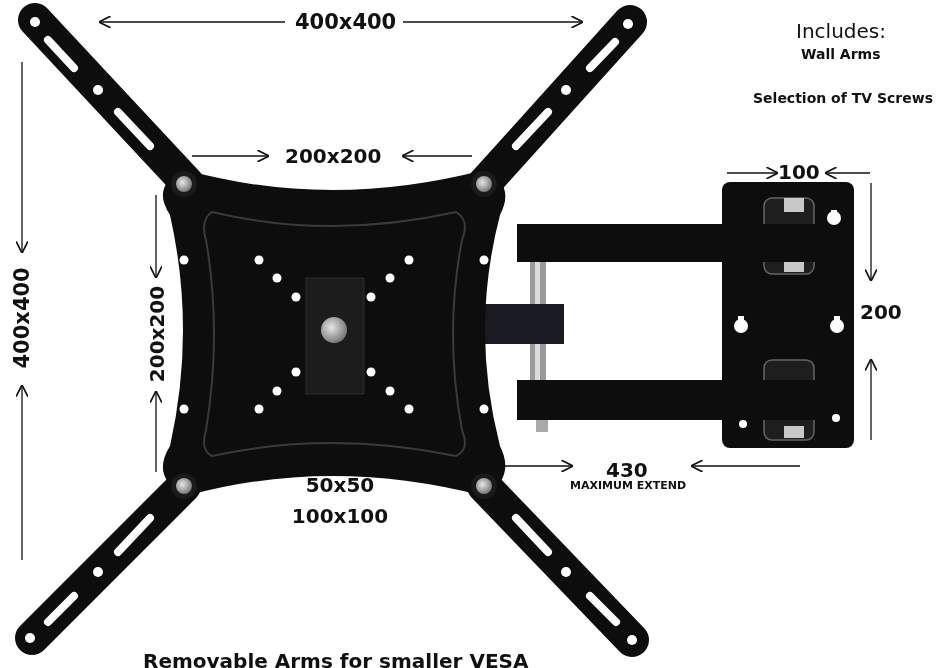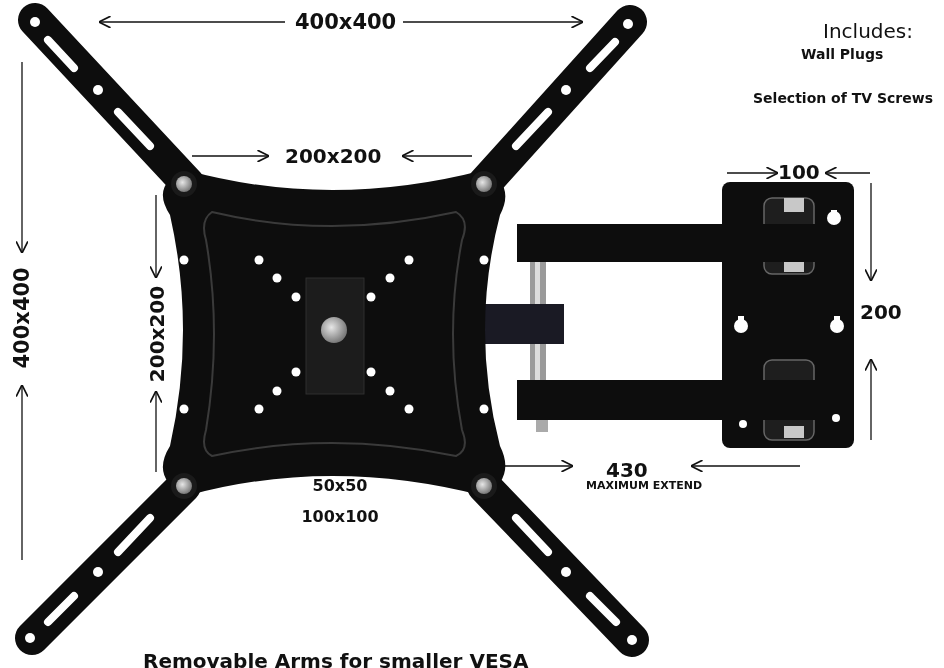--- a/index.html
+++ b/index.html
@@ -3,24 +3,24 @@
   <meta charset="utf-8">
   <style>
     html, body { margin: 0; padding: 0; background: #ffffff; }
     body { width: 944px; height: 668px; position: relative; overflow: hidden;
            font-family: "DejaVu Sans", "Liberation Sans", sans-serif; color: #111; }
     svg.art { position: absolute; left: 0; top: 0; }
     .lbl { position: absolute; font-weight: bold; color: #111; white-space: nowrap; line-height: 1; }
     .dim-lg { font-size: 21px; }
     .dim-md { font-size: 20px; }
     .vert { transform-origin: center center; transform: rotate(-90deg); }
-    .inc-title { font-size: 20px; font-weight: normal; margin-left: 27px; }
+    .inc-title { font-size: 20px; font-weight: normal; }
     .inc-item { font-size: 14px; }
     .sizes { position: absolute; left: 282px; top: 470px; width: 116px; text-align: center; }
-    .sizes div { font-size: 16px; font-weight: bold; line-height: 31px; }
+    .sizes div { font-size: 20px; font-weight: bold; line-height: 31px; }
     .small-caps { font-size: 11px; }
     .footer { font-size: 20px; font-weight: bold; margin-top: 14px; }
   </style>
 </head>
 <body>
 
 <svg class="art" width="944" height="668" viewBox="0 0 944 668">
   <defs>
     <marker id="ah" viewBox="0 0 10 10" refX="9" refY="5" markerWidth="9" markerHeight="9" orient="auto-start-reverse">
       <path d="M0,0 L10,5 L0,10" fill="none" stroke="#111" stroke-width="1.4"></path>
@@ -136,30 +136,30 @@
     <circle cx="484" cy="184" r="13" fill="#1a1a1a"></circle>
       <circle cx="484" cy="184" r="8" fill="url(#screwG)"></circle>
     <circle cx="184" cy="486" r="13" fill="#1a1a1a"></circle>
       <circle cx="184" cy="486" r="8" fill="url(#screwG)"></circle>
     <circle cx="484" cy="486" r="13" fill="#1a1a1a"></circle>
       <circle cx="484" cy="486" r="8" fill="url(#screwG)"></circle>
   </g>
 </svg>
 
 <div class="lbl inc-title" style="left:796px; top:21px;">Includes:</div>
-<div class="lbl inc-item" style="left:801px; top:47px;">Wall Plugs</div>
+<div class="lbl inc-item" style="left:801px; top:47px;">Wall Arms</div>
 <div class="lbl inc-item" style="left:753px; top:68px;margin-top:23px;">Selection of TV Screws</div>
 
 <div class="lbl dim-lg" style="left:295px; top:12px;">400x400</div>
 <div class="lbl dim-md" style="left:285px; top:146px;">200x200</div>
 <div class="lbl dim-lg vert" style="left:-28px; top:308px; width:100px; text-align:center;">400x400</div>
 <div class="lbl dim-md vert" style="left:107px; top:324px; width:100px; text-align:center;">200x200</div>
 <div class="lbl dim-md" style="left:778px; top:162px;">100</div>
 <div class="lbl dim-md" style="left:860px; top:302px;">200</div>
 <div class="lbl dim-md" style="left:606px; top:460px;">430</div>
-<div class="lbl small-caps" style="left:570px; top:480px;margin-left:16px;">MAXIMUM EXTEND</div>
+<div class="lbl small-caps" style="left:570px; top:480px;">MAXIMUM EXTEND</div>
 
 <div class="sizes">
   <div>50x50</div>
   <div>100x100</div>
 </div>
 
 <div class="lbl footer" style="left:143px; top:637px;">Removable Arms for smaller VESA</div>
 
 </body></html>

